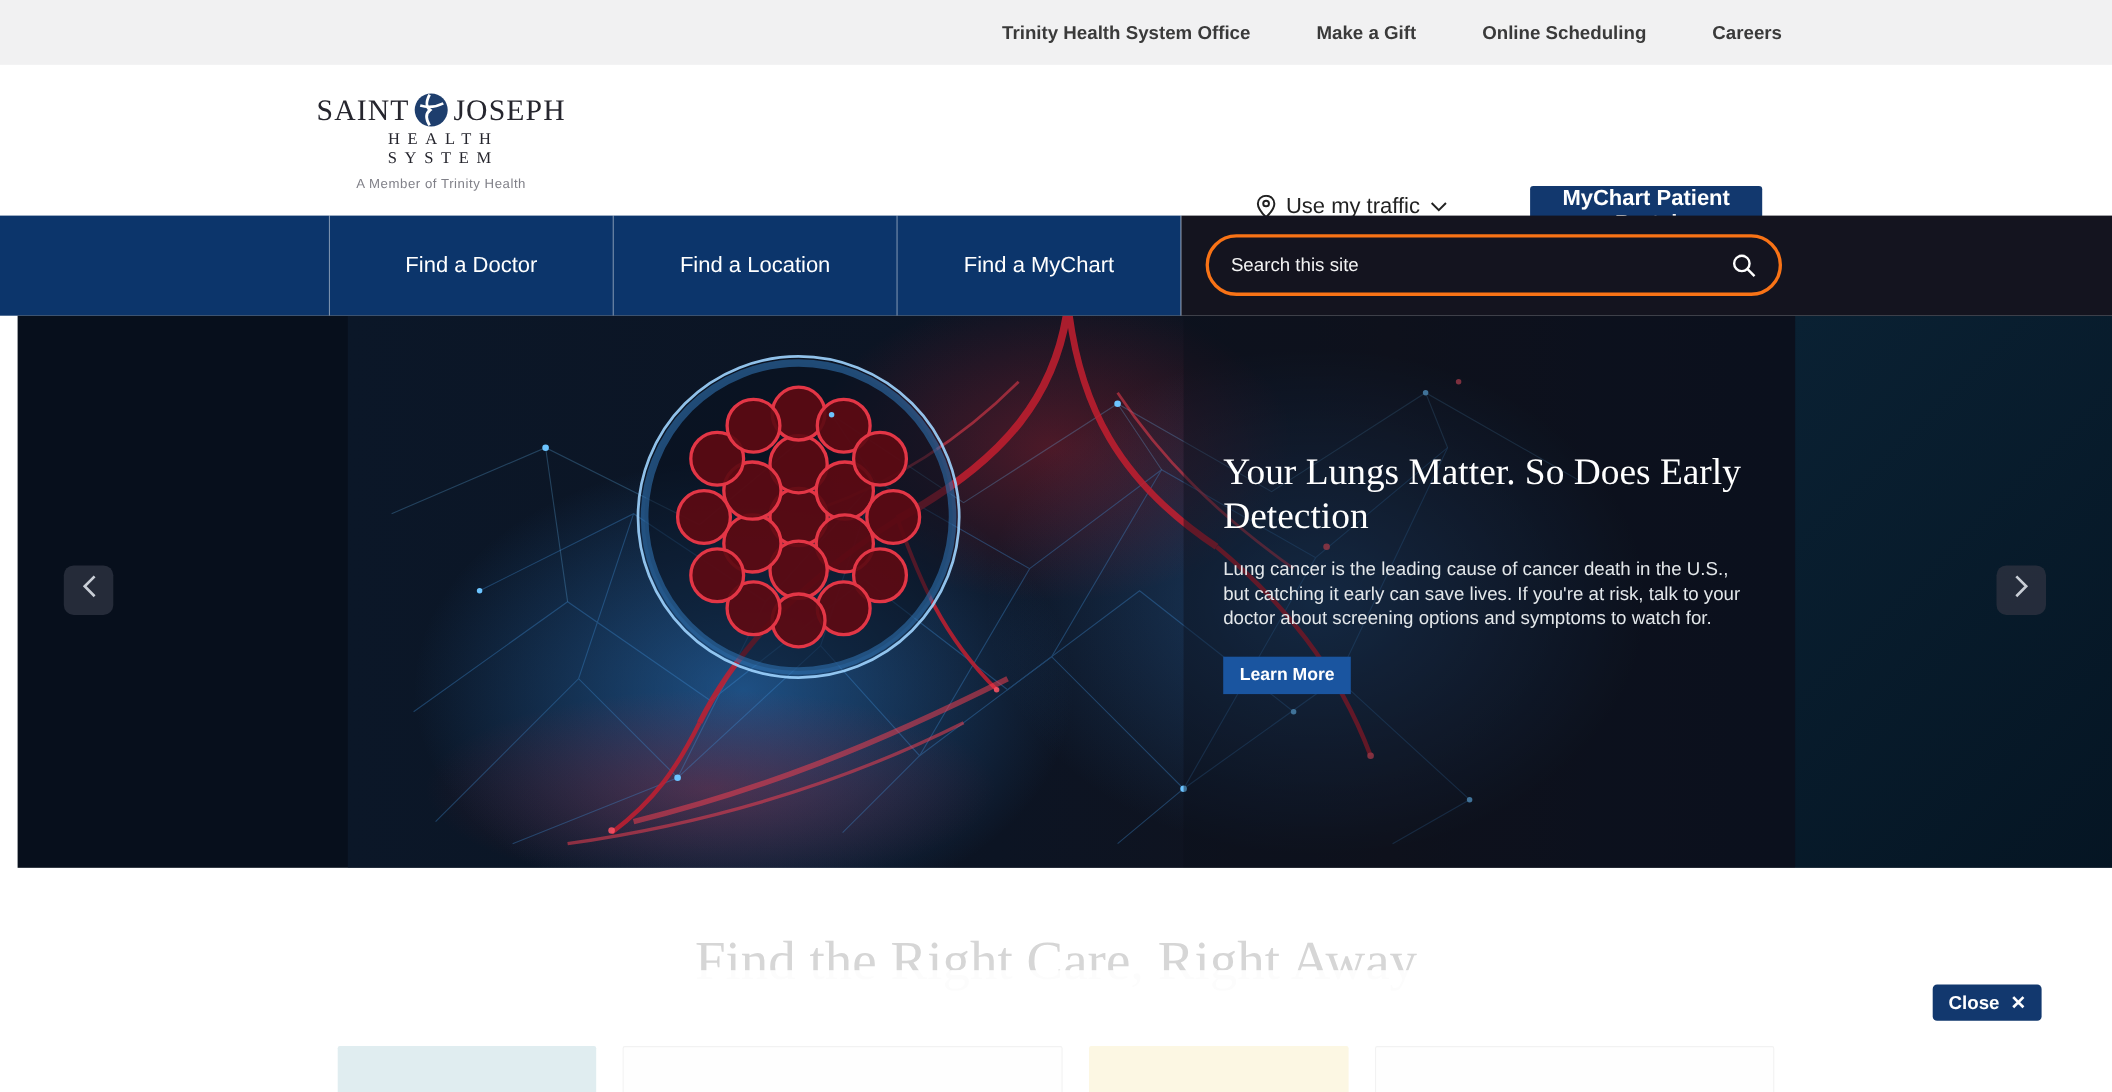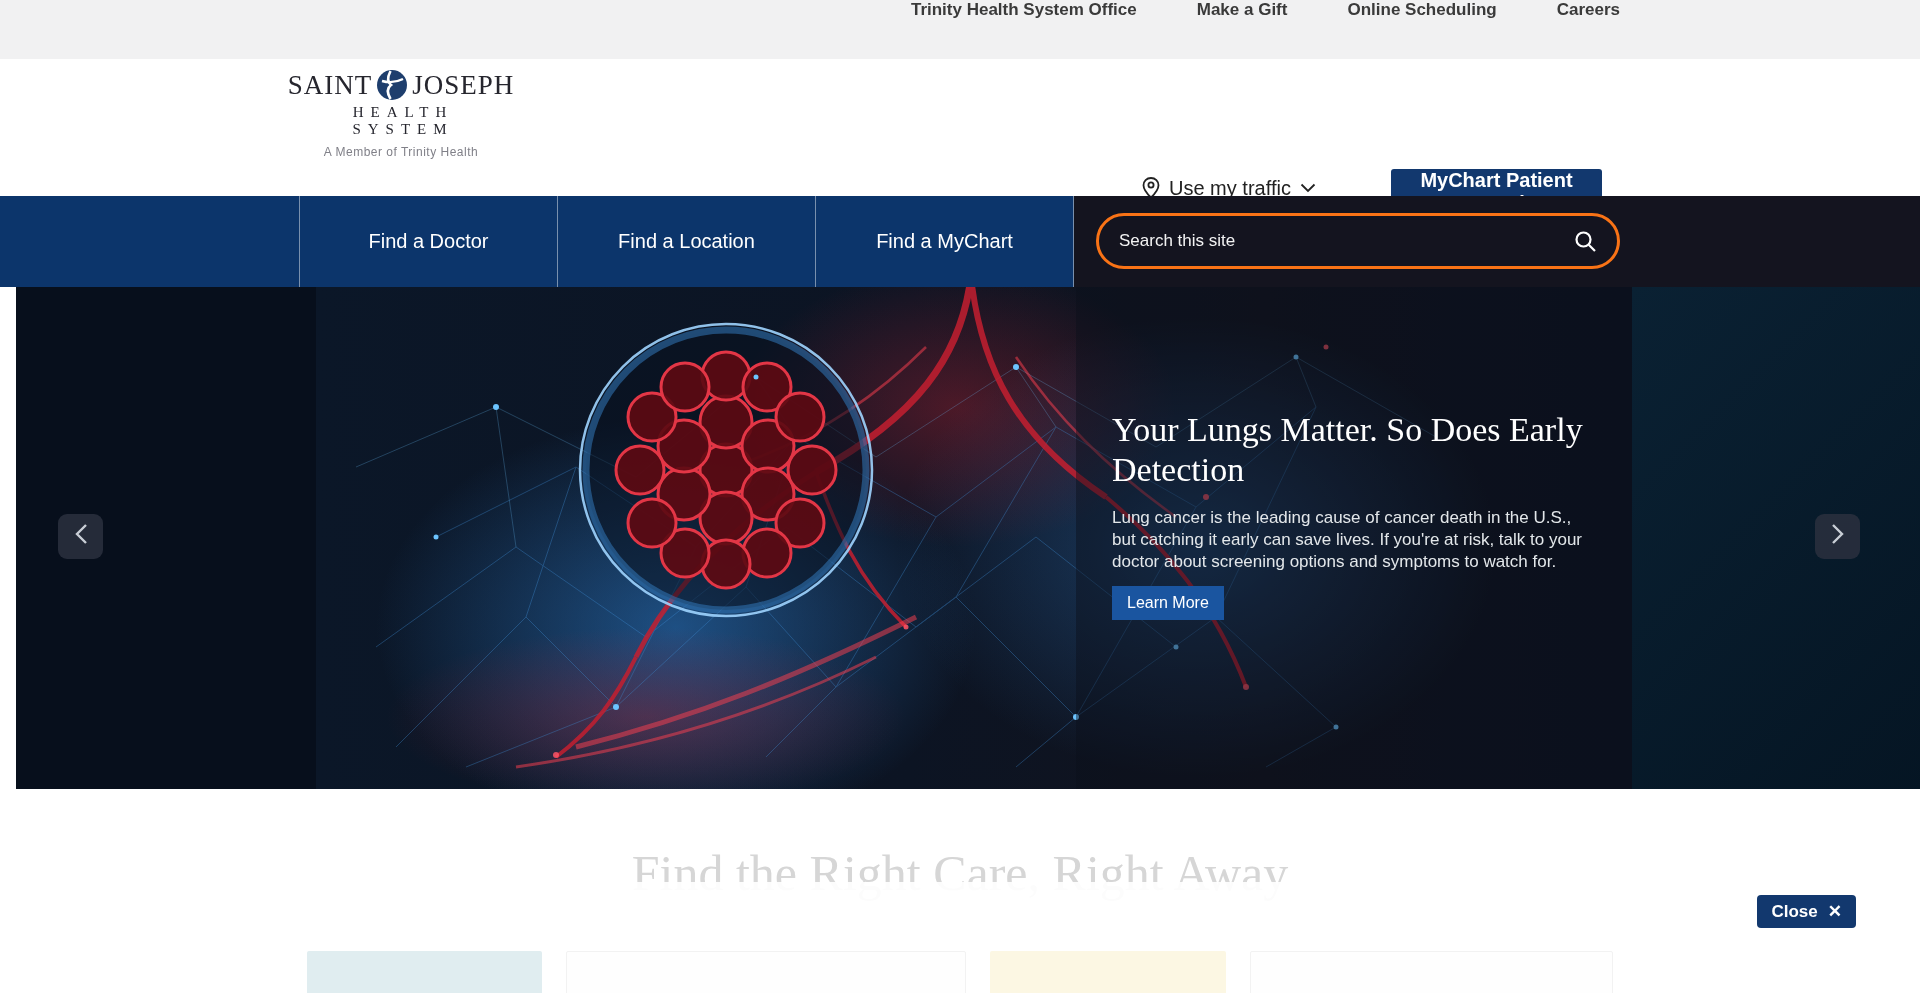--- a/index.html
+++ b/index.html
@@ -2,27 +2,27 @@
 <html><head>
 <meta charset="utf-8">
 <style>
   * { margin:0; padding:0; box-sizing:border-box; }
   html,body { width:1920px; height:993px; overflow:hidden; background:#fff;
               font-family:"Liberation Sans", sans-serif; }
   .page { position:relative; width:1920px; height:993px; overflow:hidden; background:#fff; }
 
   
   .utility-bar { position:absolute; left:0; top:0; width:1920px; height:59px;
-                 background:#f1f1f2; display:flex; align-items:flex-start; justify-content:flex-end;
+                 background:#f1f1f2; display:flex; align-items:center; justify-content:flex-end;
                  padding-right:300px; gap:60px; }
   .utility-link { font-size:17px; font-weight:600; color:#3a3a3a; text-decoration:none; cursor:pointer; }
 
   
   .header { position:absolute; left:0; top:59px; width:1920px; height:137px; background:#fff; }
-  .logo { position:absolute; left:306px; top:10px; width:190px; text-align:center; cursor:pointer; }
+  .logo { position:absolute; left:306px; top:25px; width:190px; text-align:center; cursor:pointer; }
   .logo-line1 { display:flex; align-items:center; justify-content:center; gap:4px;
                 font-family:"Liberation Serif", serif; font-size:27px; color:#26262e; letter-spacing:1px; }
   .logo-mark { width:32px; height:32px; flex:0 0 32px; }
   .logo-line2 { font-family:"Liberation Serif", serif; font-size:15px; letter-spacing:7px;
                 color:#26262e; margin-top:3px; margin-left:4px; }
   .logo-tagline { font-size:12px; color:#808088; letter-spacing:0.5px; margin-top:7px; }
   .loc-wrap { position:absolute; left:1142px; top:110px; height:38px; display:flex; align-items:center;
               gap:9px; cursor:pointer; }
   .loc-label { font-size:20px; color:#222; }
   .portal-btn { position:absolute; left:1391px; top:110px; width:211px; height:37px;
@@ -45,22 +45,22 @@
   .search-btn { background:none; border:none; cursor:pointer; display:flex; align-items:center; }
 
   
   .hero { position:absolute; left:16px; top:287px; width:1920px; height:502px; background:#070f1c; overflow:hidden; }
   .hero-art { position:absolute; left:300px; top:0; width:1316px; height:502px; }
   .hero-next { position:absolute; left:1616px; top:0; width:304px; height:502px;
                background:linear-gradient(135deg,#0a2133 0%,#051523 100%); }
   .hero-copy { position:absolute; left:1096px; top:123px; width:492px; color:#fff; }
   .hero-title { font-family:"Liberation Serif", serif; font-weight:500; font-size:34px; line-height:40px; }
   .hero-body { margin-top:17px; font-size:17px; line-height:22px; color:#e3e7ea; width:470px; }
-  .hero-cta { margin-top:13px; display:inline-block; background:#1a55a0; color:#fff;
-              font-size:16px; font-weight:400; border:none; padding:8px 15px; cursor:pointer;
+  .hero-cta { margin-top:24px; display:inline-block; background:#1a55a0; color:#fff;
+              font-size:16px; font-weight:700; border:none; padding:8px 15px; cursor:pointer;
               font-family:"Liberation Sans",sans-serif; }
   .car-arrow { position:absolute; top:514px; width:45px; height:45px; border-radius:9px;
                background:rgba(42,48,62,0.85); color:#c9ced6; border:none; cursor:pointer;
                font-size:24px; line-height:45px; text-align:center; padding:0; }
   .car-prev { left:58px; }
   .car-next { left:1815px; }
 
   
   .care { position:absolute; left:0; top:789px; width:1920px; height:204px; background:#fff; }
   .care-heading { position:absolute; left:0; top:55px; width:1920px; text-align:center;

